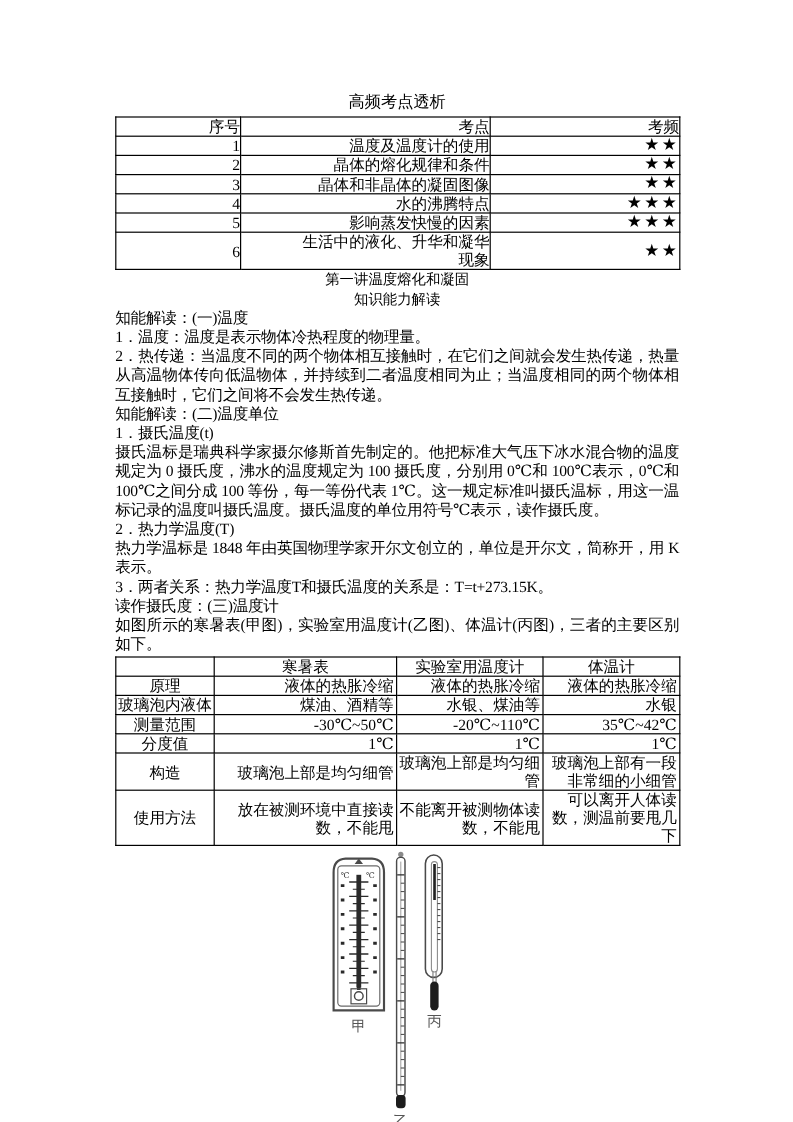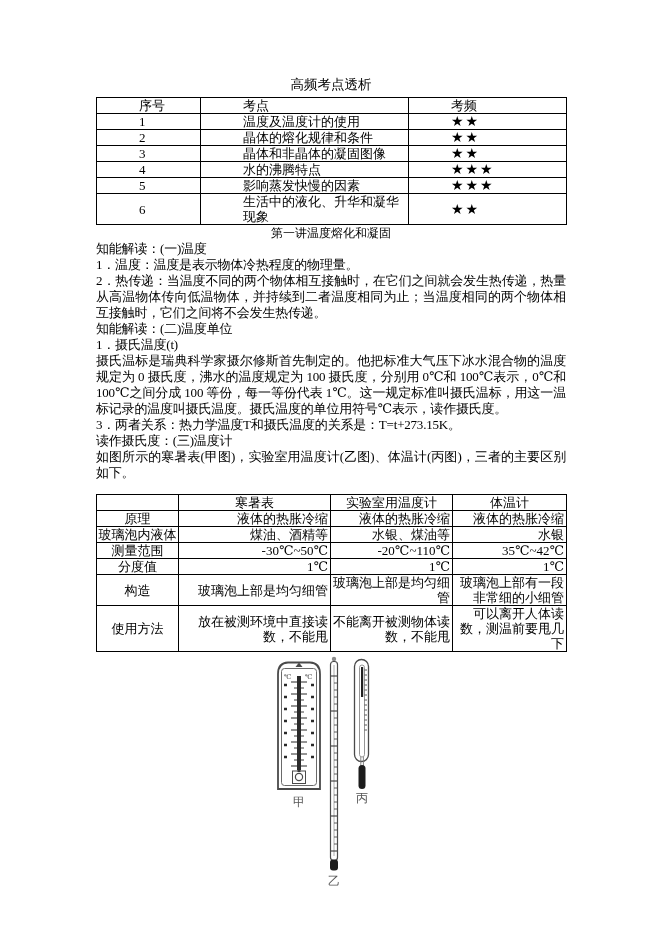--- a/index.html
+++ b/index.html
@@ -24,34 +24,34 @@
     margin-bottom: 4px;
   }
   table { border-collapse: collapse; width: 470px; table-layout: fixed; }
   td {
     border: 1px solid #000;
     font-size: 13px; line-height: 15px;
     padding: 0; vertical-align: middle;
     overflow: hidden;
   }
   
-  .t1 td { text-align: left; height: 15px; padding-left: 42px; }
+  .t1 td { text-align: right; height: 15px; padding-left: 42px; }
   .t1 .stars-cell { font-size: 14px; letter-spacing: 2px; line-height: 15px; }
   
   .section-heading, .sub-heading {
     text-align: center; font-size: 12px; line-height: 16px; font-weight: normal;
   }
   
   .body-text p {
     font-size: 13px; line-height: 16px;
     text-align: justify;
     letter-spacing: -0.2px;
   }
   
-  .t2 { margin-top: 13px; }
+  .t2 { margin-top: 2px; }
   .t2 td { text-align: right; padding: 0 2px; }
   .t2 .row-label { text-align: center; padding: 0; }
   .t2 .hdr { text-align: center; }
   .t2 tr.single td { height: 15px; }
   
   .figures {
     position: relative;
     height: 240px;
     margin-top: 4px;
   }
@@ -110,28 +110,31 @@
         </tr>
         <tr>
           <td>6</td>
           <td>生活中的液化、升华和凝华现象</td>
           <td class="stars-cell">★★</td>
         </tr>
       </tbody>
     </table>
 
     <div class="section-heading">第一讲温度熔化和凝固</div>
+    <div class="sub-heading">知识能力解读</div>
 
     <div class="body-text">
       <p>知能解读：(一)温度</p>
       <p>1．温度：温度是表示物体冷热程度的物理量。</p>
       <p>2．热传递：当温度不同的两个物体相互接触时，在它们之间就会发生热传递，热量从高温物体传向低温物体，并持续到二者温度相同为止；当温度相同的两个物体相互接触时，它们之间将不会发生热传递。</p>
       <p>知能解读：(二)温度单位</p>
       <p>1．摄氏温度(t)</p>
       <p>摄氏温标是瑞典科学家摄尔修斯首先制定的。他把标准大气压下冰水混合物的温度规定为 0 摄氏度，沸水的温度规定为 100 摄氏度，分别用 0℃和 100℃表示，0℃和 100℃之间分成 100 等份，每一等份代表 1℃。这一规定标准叫摄氏温标，用这一温标记录的温度叫摄氏温度。摄氏温度的单位用符号℃表示，读作摄氏度。</p>
+      <p>2．热力学温度(T)</p>
+      <p>热力学温标是 1848 年由英国物理学家开尔文创立的，单位是开尔文，简称开，用 K 表示。</p>
       <p>3．两者关系：热力学温度T和摄氏温度的关系是：T=t+273.15K。</p>
       <p>读作摄氏度：(三)温度计</p>
       <p>如图所示的寒暑表(甲图)，实验室用温度计(乙图)、体温计(丙图)，三者的主要区别如下。</p>
     </div>
 
     <table class="t2">
       <colgroup>
           <col style="width:82px">
           <col style="width:152px">
           <col style="width:122px">

